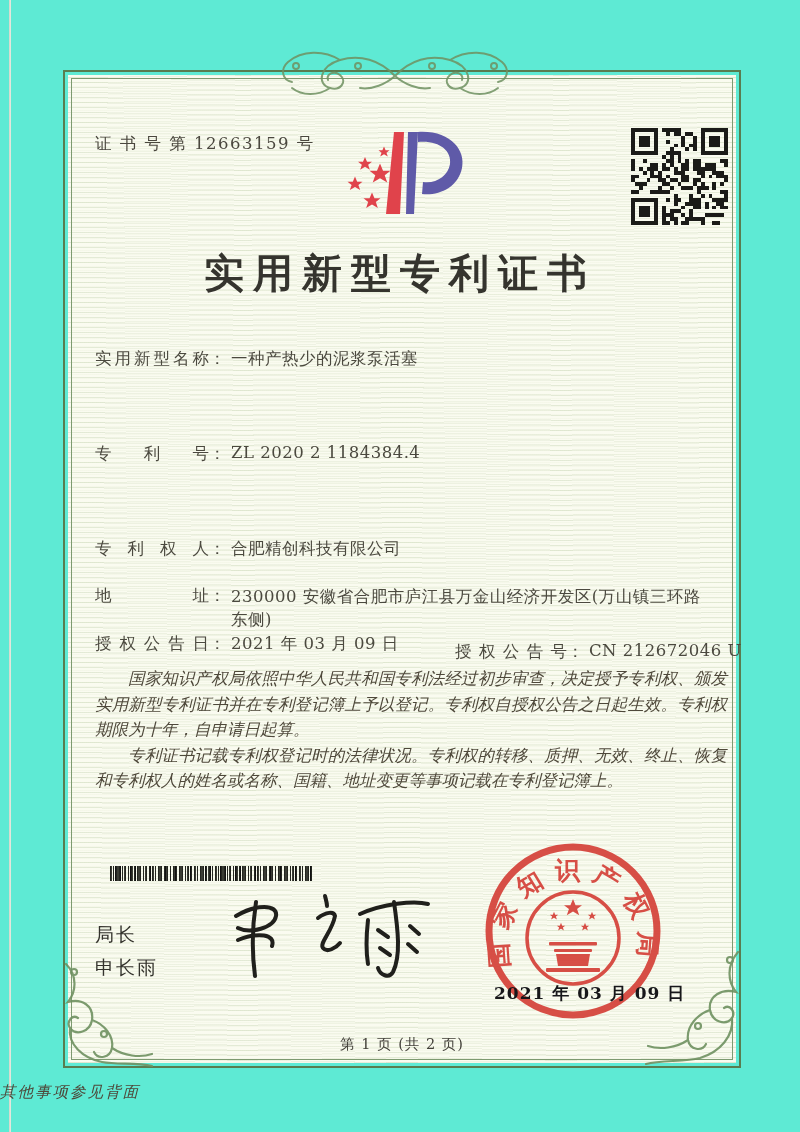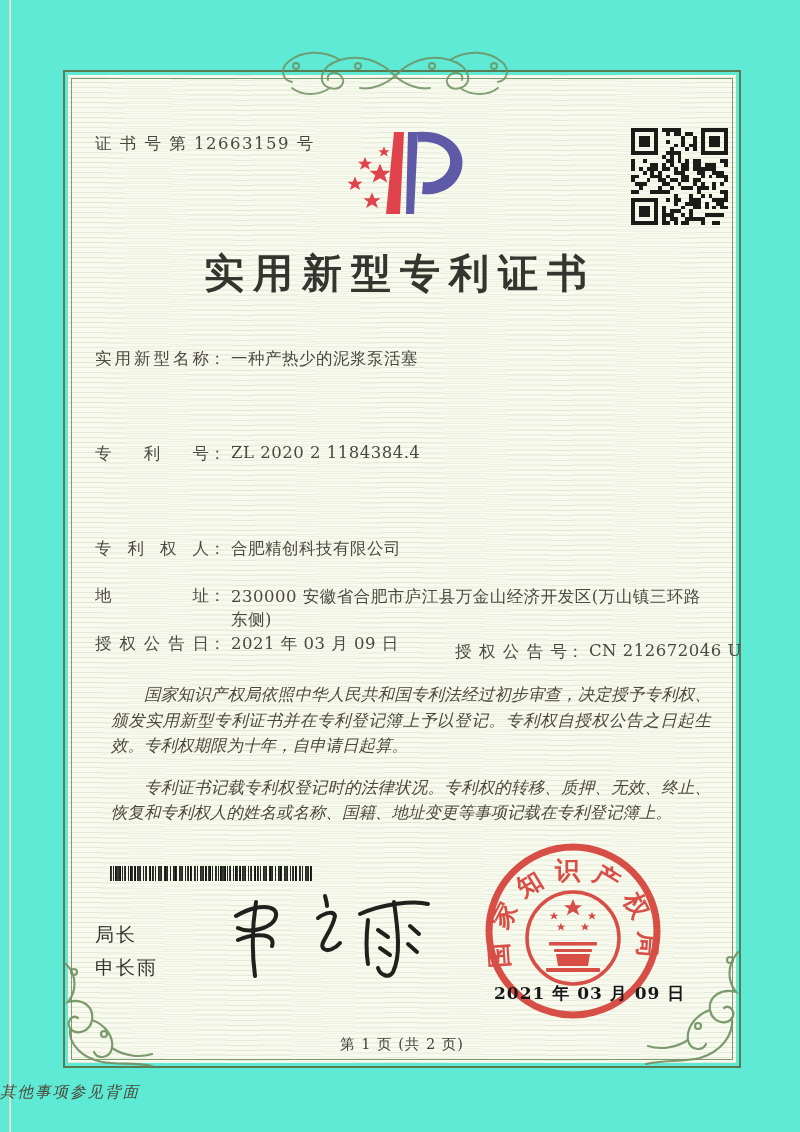--- a/index.html
+++ b/index.html
@@ -31,21 +31,21 @@
     font-size:40px;font-weight:600;letter-spacing:9px;color:#35342e;}
   .frow{position:absolute;left:95px;font-size:16.5px;color:#4b493f;white-space:nowrap;}
   .flabel{display:inline-block;width:114px;text-align:justify;text-align-last:justify;vertical-align:top;}
   .fcolon{display:inline-block;width:16px;vertical-align:top;}
   .fvalue{display:inline-block;margin-left:6px;vertical-align:top;letter-spacing:.5px;}
   .fvalue.wrap{white-space:normal;width:482px;line-height:23px;}
   .pair2{position:absolute;left:330px;top:8px;white-space:nowrap;margin-left:30px;}
   .pair2 .flabel{width:112px;}
   .legal{position:absolute;left:95px;top:666px;width:632px;font-size:16.5px;
     line-height:25.5px;color:#4e483a;font-style:italic;text-align:justify;}
-  .legal p{margin:16px;text-indent:2em;}
+  .legal p{margin:0;text-indent:2em;}
   .barcode{position:absolute;left:110px;top:866px;width:202px;height:15px;
     background:
       repeating-linear-gradient(90deg,#23251f 0 1px,transparent 1px 3px),
       repeating-linear-gradient(90deg,#3a3c34 0 2px,transparent 2px 7px),
       repeating-linear-gradient(90deg,#111 0 1px,transparent 1px 5px);
   }
   .signer{position:absolute;left:95px;font-size:19px;color:#33322c;
     font-family:"DejaVu Sans","Liberation Sans",sans-serif;letter-spacing:2px;}
   .signature{position:absolute;left:222px;top:888px;}
   .seal{position:absolute;left:482px;top:842px;opacity:.93;}

